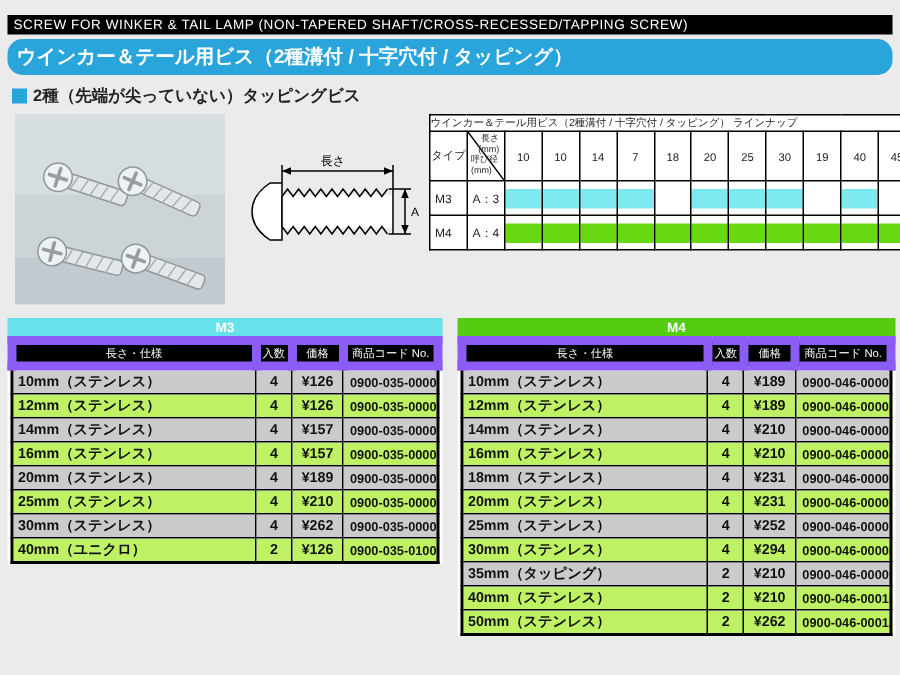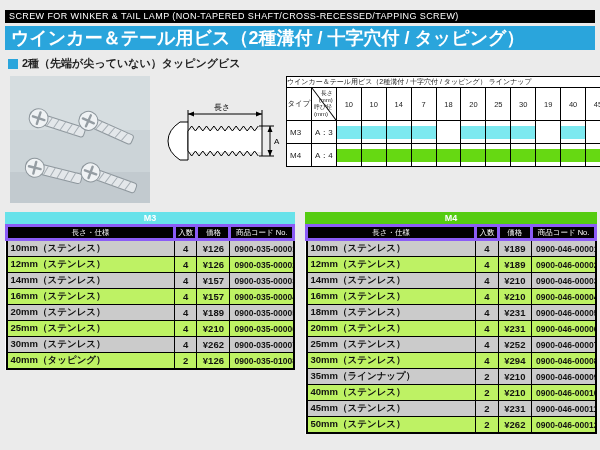--- a/index.html
+++ b/index.html
@@ -9,21 +9,21 @@
     font-family:"Liberation Sans","DejaVu Sans",sans-serif;
   }
   .abs{position:absolute;}
   
   .bar-en{
     left:5px;top:10px;width:586px;height:13px;background:#000;color:#fff;
     font-size:9px;line-height:13px;padding-left:4px;letter-spacing:.4px;white-space:nowrap;
   }
   .bar-jp{
     left:5px;top:26px;width:584px;height:24px;background:#2aa5dc;color:#fff;
-    font-size:18px;font-weight:bold;line-height:24px;padding-left:6px;white-space:nowrap;
+    font-size:13px;font-weight:bold;line-height:24px;padding-left:6px;white-space:nowrap;border-radius:10px;
   }
   .subtitle{left:8px;top:56px;font-size:11px;font-weight:bold;color:#222;display:flex;align-items:center;}
   .subtitle .bullet{width:10px;height:10px;background:#2aa5dc;display:inline-block;margin-right:4px;}
   
   .photo{left:10px;top:76px;width:140px;height:127px;}
   .drawing{left:156px;top:100px;width:126px;height:86px;}
   
   .lineup-wrap{left:286px;top:76px;width:311px;}
   table.lineup{border-collapse:collapse;table-layout:fixed;background:#fff;width:375px;}
   .lineup td,.lineup th{border:1px solid #000;padding:0;font-weight:normal;color:#222;}
@@ -39,21 +39,21 @@
   .lt-type{font-size:8px;padding-left:3px!important;text-align:left;}
   .lt-dia{font-size:8px;padding-left:3px!important;text-align:left;}
   .lt-cell{vertical-align:middle;}
   .band{width:100%;height:13px;}
   
   .ptable{width:290px;}
   .pt-m3{left:5px;top:212px;}
   .pt-m4{left:305px;top:212px;width:292px;}
   .pt-title{height:12px;color:#fff;font-size:9px;font-weight:bold;text-align:center;line-height:12px;}
   .ptable table{border-collapse:collapse;table-layout:fixed;width:100%;border:2px solid #000;background:#fff;}
-  .ptable th{background:#000;color:#fff;font-size:7.5px;font-weight:normal;height:11px;border:3px solid #8b5cf6;padding:0;}
+  .ptable th{background:#000;color:#fff;font-size:7.5px;font-weight:normal;height:11px;border:6px solid #8b5cf6;padding:0;}
   .ptable td{border:1px solid #000;height:15px;padding:0;font-size:9.5px;font-weight:bold;color:#111;white-space:nowrap;overflow:hidden;}
   .ptable tr.odd td{background:#cbcbcb;}
   .ptable tr.even td{background:#bef264;}
   .c-spec{padding-left:3px!important;}
   .c-qty{text-align:center;}
   .c-price{text-align:center;color:#00a0a8;}
   .c-code{color:#cc1111;padding-left:4px!important;font-size:8.5px!important;}
 </style>
 </head>
 <body>
@@ -285,21 +285,21 @@
           <td class="c-price">¥210</td>
           <td class="c-code">0900-035-00006</td>
         </tr>
         <tr class="odd">
           <td class="c-spec">30mm（ステンレス）</td>
           <td class="c-qty">4</td>
           <td class="c-price">¥262</td>
           <td class="c-code">0900-035-00007</td>
         </tr>
         <tr class="even">
-          <td class="c-spec">40mm（タッピング）</td>
+          <td class="c-spec">40mm（ユニクロ）</td>
           <td class="c-qty">2</td>
           <td class="c-price">¥126</td>
           <td class="c-code">0900-035-01008</td>
         </tr>
       </tbody>
     </table>
 </div>
 
 <div class="abs ptable pt-m4">
   <div class="pt-title" style="background: rgb(85, 204, 17);">M4</div>
@@ -355,36 +355,30 @@
           <td class="c-price">¥252</td>
           <td class="c-code">0900-046-00007</td>
         </tr>
         <tr class="even">
           <td class="c-spec">30mm（ステンレス）</td>
           <td class="c-qty">4</td>
           <td class="c-price">¥294</td>
           <td class="c-code">0900-046-00008</td>
         </tr>
         <tr class="odd">
-          <td class="c-spec">35mm（ラインナップ）</td>
+          <td class="c-spec">35mm（タッピング）</td>
           <td class="c-qty">2</td>
           <td class="c-price">¥210</td>
           <td class="c-code">0900-046-00009</td>
         </tr>
         <tr class="even">
           <td class="c-spec">40mm（ステンレス）</td>
           <td class="c-qty">2</td>
           <td class="c-price">¥210</td>
           <td class="c-code">0900-046-00010</td>
-        </tr>
-        <tr class="odd">
-          <td class="c-spec">45mm（ステンレス）</td>
-          <td class="c-qty">2</td>
-          <td class="c-price">¥231</td>
-          <td class="c-code">0900-046-00011</td>
         </tr>
         <tr class="even">
           <td class="c-spec">50mm（ステンレス）</td>
           <td class="c-qty">2</td>
           <td class="c-price">¥262</td>
           <td class="c-code">0900-046-00012</td>
         </tr>
       </tbody>
     </table>
 </div>

